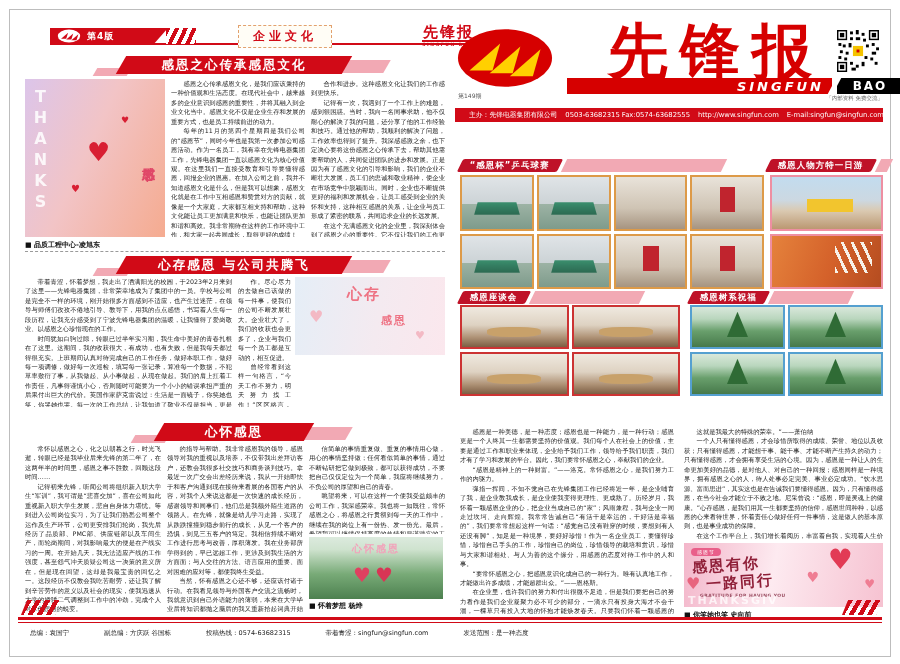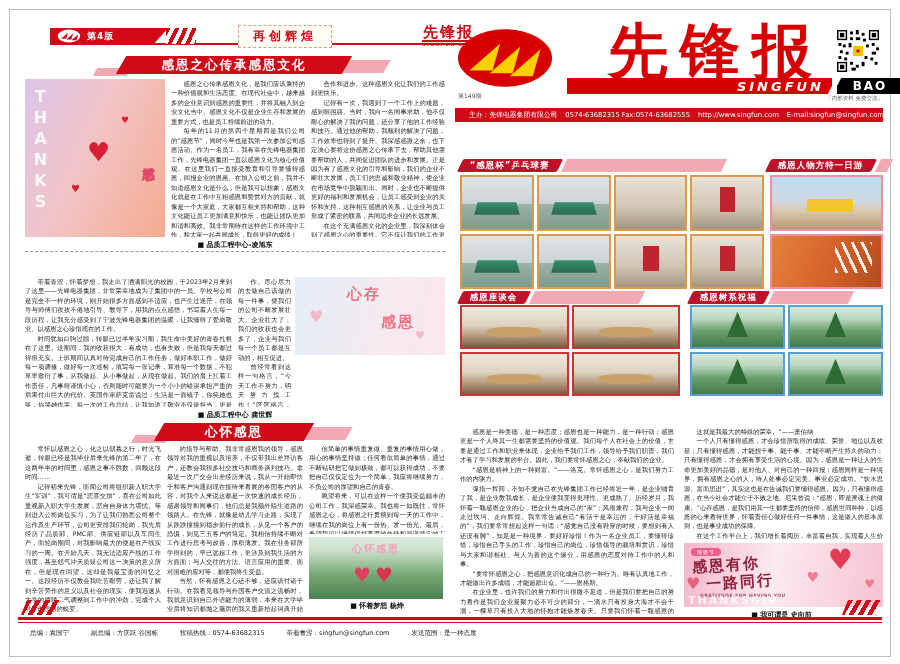--- a/index.html
+++ b/index.html
@@ -4,21 +4,21 @@
 <style>
   html,body{margin:0;padding:0;background:#fff;}
   .canvas{position:relative;width:900px;height:664px;background:#fff;overflow:hidden;
     font-family:"DejaVu Sans","Liberation Sans",sans-serif;color:#1a1a1a;}
   .sheet{position:absolute;left:9px;top:9px;right:9px;bottom:7px;border:1px solid #bdbdbd;}
   .abs{position:absolute;}
 
   
   .smalltext{font-size:6.3px;line-height:1.5;text-align:justify;color:#222;overflow:hidden;}
   .smalltext p{margin:0;text-indent:2em;}
-  .byline{font-size:7px;font-weight:bold;color:#111;text-align:center;}
+  .byline{font-size:7px;font-weight:bold;color:#111;text-align:left;}
 
   
   .lp-line{position:absolute;left:0;top:15px;width:424px;height:2px;background:#d10a17;}
   .lp-banner{position:absolute;left:0;top:0;width:118px;height:16px;background:#d10a17;
     clip-path:polygon(0 0,100% 0,88% 100%,0 100%);display:flex;align-items:center;gap:5px;padding-left:6px;box-sizing:border-box;}
   .lp-banner svg{width:26px;height:14px;}
   .lp-pageno{color:#fff;font-size:9px;font-weight:bold;letter-spacing:1px;}
   .lp-stripes{position:absolute;left:116px;top:0;width:30px;height:16px;
     background:repeating-linear-gradient(115deg,#d10a17 0 4px,#fff 4px 8px);}
   .lp-badge{position:absolute;left:188px;top:-3px;width:92px;height:21px;background:#fffdf6;
@@ -42,21 +42,21 @@
   
   .img-thanks{position:relative;width:140px;height:158px;flex:none;overflow:hidden;
     background:linear-gradient(115deg,#dcc5ea 0%,#f2c4c6 45%,#f5ab90 100%);}
   .vtext{position:absolute;writing-mode:vertical-rl;text-orientation:upright;font-weight:bold;}
   .v-thanks{left:6px;top:8px;color:#ffffffd9;font-size:16px;letter-spacing:2px;}
   .v-festival{right:8px;top:50%;transform:translateY(-42%);color:#e04868;font-size:13px;letter-spacing:1px;}
   .heart{position:absolute;color:#d81f33;}
   .img-xincun{position:relative;float:right;width:150px;height:78px;margin:0 0 3px 4px;overflow:hidden;
     background:linear-gradient(100deg,#e5eef7 0%,#f4eaf0 55%,#fbe7ed 100%);}
   .xc-t1{position:absolute;left:52px;top:8px;font-size:15px;font-weight:900;color:#ee7384;letter-spacing:2px;}
-  .xc-t2{position:absolute;left:86px;top:36px;font-size:15px;font-weight:900;color:#ee7384;letter-spacing:2px;}
+  .xc-t2{position:absolute;left:86px;top:36px;font-size:11px;font-weight:900;color:#ee7384;letter-spacing:2px;}
   .img-xinhuai{position:relative;width:134px;height:62px;margin-top:3px;overflow:hidden;
     background:linear-gradient(180deg,#dcead e0%,#cfe3cf 20%,#78aa77 60%,#4c804f 100%);
     background:linear-gradient(180deg,#dceade 0%,#cfe3cf 20%,#78aa77 60%,#4c804f 100%);}
   .xh-title{position:absolute;left:0;right:0;top:5px;text-align:center;font-size:10px;font-weight:bold;color:#f2a2ba;letter-spacing:2px;}
 
   
   .mh-title{position:absolute;left:102px;top:2px;width:318px;text-align:center;
     font-size:60px;line-height:74px;font-weight:900;color:#d60000;letter-spacing:12px;white-space:nowrap;}
   .mh-bar{position:absolute;left:112px;top:66px;width:336px;height:16px;display:flex;align-items:stretch;}
   .mh-bar .seg1{flex:1;background:#d60000;display:flex;align-items:center;justify-content:flex-end;padding-right:8px;}
@@ -111,21 +111,21 @@
   .bn-l2{position:absolute;left:22px;top:30px;font-size:15px;font-weight:900;color:#8f1f38;
     letter-spacing:2px;transform:rotate(-4deg);}
   .bn-sub{position:absolute;left:16px;top:50px;font-size:4.5px;color:#9b4f63;letter-spacing:.5px;font-weight:bold;}
   .bn-wm{position:absolute;left:4px;bottom:0px;font-size:11px;font-weight:900;color:#ffffffb8;letter-spacing:2px;}
 
   
   .f-rule1{position:absolute;left:18px;top:617px;width:864px;height:3px;background:#d10a17;}
   .f-rule2{position:absolute;left:18px;top:622px;width:864px;height:1px;background:#d10a17;}
   .f-mark{position:absolute;width:34px;height:15px;transform:skewX(-22deg);
     background:repeating-linear-gradient(100deg,#d10a17 0 5px,transparent 5px 9px);}
-  .f-text{position:absolute;left:30px;top:629px;width:850px;display:flex;gap:22px;}
+  .f-text{position:absolute;left:30px;top:629px;width:850px;display:flex;gap:35px;}
   .f-text span{font-size:6.5px;color:#222;white-space:nowrap;}
 </style>
 </head>
 <body>
 
 <div class="canvas">
   <div class="sheet"></div>
 
   <div class="abs" style="left:22px;top:28px;width:424px;height:20px;margin-left:28px;">
     <div class="lp-line"></div>
@@ -133,21 +133,21 @@
       <svg viewBox="0 0 100 60">
         <ellipse cx="50" cy="30" rx="48" ry="28" fill="#ffffff"></ellipse>
         <path d="M16 42 L46 16 L38 42 Z" fill="#d10a17"></path>
         <path d="M38 45 L68 19 L60 45 Z" fill="#d10a17"></path>
         <path d="M60 48 L90 22 L82 48 Z" fill="#d10a17"></path>
       </svg>
       <span class="lp-pageno">第4版</span>
     </div>
     <div class="lp-stripes"></div>
     <div class="lp-badge">
-      <span>再创辉煌</span>
+      <span>企业文化</span>
     </div>
     <div class="lp-paper">
       <div class="pname">先锋报</div>
       <div class="psub">SINGFUN BAO</div>
     </div>
   </div>
 
   <div class="title-ribbon" style="top:56px;">
     <div class="tr-inner">
       <div class="tr-pink-l"></div>
@@ -170,39 +170,46 @@
       </div>
     <div class="smalltext cols" style="width:134px;height:158px;">
         <p>合作和进步。这种感恩文化让我们的工作感到更快乐。</p>
         <p>记得有一次，我遇到了一个工作上的难题，感到很困惑。当时，我向一名同事求助，他不仅耐心的解决了我的问题，还分享了他的工作经验和技巧。通过他的帮助，我顺利的解决了问题，工作效率也得到了提升。我深感感激之余，也下定决心要将这份感恩之心传承下去，帮助其他需要帮助的人，共同促进团队的进步和发展。正是因为有了感恩文化的引导和影响，我们的企业不断壮大发展，员工们的忠诚和敬业精神，使企业在市场竞争中脱颖而出。同时，企业也不断提供更好的福利和发展机会，让员工感受到企业的关怀和支持，这种相互感恩的关系，让企业与员工形成了紧密的联系，共同追求企业的长远发展。</p>
         <p>在这个充满感恩文化的企业里，我深刻体会到了感恩之心的重要性。它不仅让我们的工作更加快乐和有意义，也让我们与企业形成了良好的合作关系。我相信，只有懂得感恩，我们才能真正体验到工作的快乐和生活的幸福，让我们一起以感恩之心，为企业的发展壮大贡献自己的力量，共同创造更加美好的明天！</p>
       </div>
   </div>
   <div class="abs byline" style="left:25px;top:240px;width:420px;">■ 品质工程中心-凌旭东</div>
   <div class="divider" style="top:251px;"></div>
 
+  <div class="title-ribbon" style="top:256px;">
+    <div class="tr-inner">
+      <div class="tr-pink-l"></div>
+        <div class="tr-pink-r"></div>
+        <div class="tr-red"></div>
+      <div class="tr-text">心存感恩 与公司共腾飞</div>
+    </div>
+  </div>
   <div class="abs" style="left:25px;top:277px;width:420px;height:130px;display:flex;gap:6px;">
     <div class="smalltext cols" style="width:207px;height:130px;">
         <p>带着青涩，怀着梦想，我走出了洒满阳光的校园，于2023年2月来到了这里——先锋电器集团，非常荣幸地成为了集团中的一员。学校与公司是完全不一样的环境，刚开始很多方面感到不适应，也产生过迷茫，在领导与师傅们孜孜不倦地引导、教导下，用我的点点感悟，书写着人生每一段历程，让我充分感受到了宁波先锋电器集团的温暖，让我懂得了爱岗敬业、以感恩之心珍惜现在的工作。</p>
         <p>时间犹如白驹过隙，转眼已过半年实习期，我生命中美好的青春扎根在了这里。这期间，我的收获很大，有成功，也有失败，但是我每天都过得很充实。上班期间认真对待完成自己的工作任务，做好本职工作，做好每一项调修，做好每一次巡检，填写每一张记录，算准每一个数据，不犯草率敷衍了事，从我做起、从小事做起，从现在做起。我们的肩上扛着工作责任，凡事得谨慎小心，否则随时可能要为一个小小的错误承担严重的后果付出巨大的代价。英国作家萨克雷说过：生活是一面镜子，你笑她也笑，你哭她也哭。每一次的工作总结，让我知道了敬业不仅是担当，更是一种收获，收获着充实和心的安宁；让我领悟了技术为先、以德取胜的真谛，给予我在这快节奏的世界里不被淹没的力量。</p>
       </div>
     <div style="width:207px;height:130px;overflow:hidden;">
       <div class="img-xincun">
         <div class="heart" style="left:14px;top:30px;font-size:16px;color:#f3b9c4;">♥</div>
         <div class="heart" style="left:120px;top:52px;font-size:11px;color:#f3b9c4;">♥</div>
         <div class="xc-t1">心存</div>
         <div class="xc-t2">感恩</div>
       </div>
       <div class="smalltext cols">
           <p>作。尽心尽力的去做自己该做的每一件事，使我们的公司不断发展壮大。企业壮大了，我们的收获也会更多了，企业与我们每一个员工都是互动的，相互促进。</p>
           <p>曾经常看到这样一句格言，“今天工作不努力，明天努力找工作！”区区格言，让我深深体会到了没有企业，哪有员工的道理！企业的命运也就是我们每一个员工的命运，企业的发展与富强要靠我们每一名员工的努力奋斗，只要有了感恩的心态和意识，才能有感恩的行动，我们的企业才会越来越好！</p>
         </div>
     </div>
   </div>
-  <div class="abs byline" style="left:25px;top:410px;width:420px;">■ 品质工程中心 龚世辉</div>
 
   <div class="title-ribbon" style="top:423px;">
     <div class="tr-inner" style="width:150px;">
       <div class="tr-pink-l"></div>
         <div class="tr-pink-r"></div>
         <div class="tr-red"></div>
       <div class="tr-text">心怀感恩</div>
     </div>
   </div>
   <div class="abs" style="left:25px;top:444px;width:420px;height:168px;display:flex;gap:6px;">
@@ -282,21 +289,21 @@
         <rect x="17" y="22" width="2" height="3" fill="#000"></rect>
         <rect x="10" y="26" width="3" height="2" fill="#000"></rect>
       <rect x="11" y="11" width="7" height="7" fill="#f5c400"></rect>
         <rect x="13.5" y="13.5" width="2" height="2" fill="#d60000"></rect>
     </svg>
     <div class="mh-qrnote">「内部资料 免费交流」</div>
   </div>
 
   <div class="infobar">
     <span>主办：先锋电器集团有限公司</span>
-    <span>0574-63682315  Fax:0574-63682555</span>
+    <span>0503-63682315  Fax:0574-63682555</span>
     <span>http://www.singfun.com</span>
     <span>E-mail:singfun@singfun.com</span>
   </div>
 
 
   <div class="sr" style="left:460px;top:159px;">
     <div class="sr-label">
         <span>“感恩杯”乒乓球赛</span>
       </div>
     <div class="sr-tail" style="width:160px;"></div>
@@ -369,21 +376,21 @@
     <div class="bn-tag">感恩节</div>
     <div class="bn-l1">感恩有你</div>
     <div class="bn-l2">一路同行</div>
     <div class="bn-sub">GRATITUDE FOR HAVING YOU</div>
     <div class="bn-wm">THANKSGIV</div>
     <div class="heart" style="right:30px;top:0px;font-size:28px;color:#e23b55;">♥</div>
     <div class="heart" style="right:64px;top:26px;font-size:14px;color:#ef7d93;">♥</div>
     <div class="heart" style="right:8px;top:34px;font-size:12px;color:#ef7d93;">♥</div>
     <div class="heart" style="left:2px;bottom:14px;font-size:16px;color:#e8647e;">♥</div>
   </div>
-  <div class="abs byline" style="left:684px;top:610px;width:195px;">■ 我可谓是 史向前</div>
+  <div class="abs byline" style="left:684px;top:610px;width:195px;">■ 你笑她也笑 史向前</div>
 
   <div class="f-mark" style="left:24px;top:600px;"></div>
   <div class="f-mark" style="left:845px;top:600px;"></div>
   <div class="f-rule1"></div>
   <div class="f-rule2"></div>
   <div class="f-text">
     <span>总编：袁国宁</span>
     <span>副总编：方庆跃  谷国栋</span>
     <span>投稿热线：0574-63682315</span>
     <span>带着青涩：singfun@singfun.com</span>

